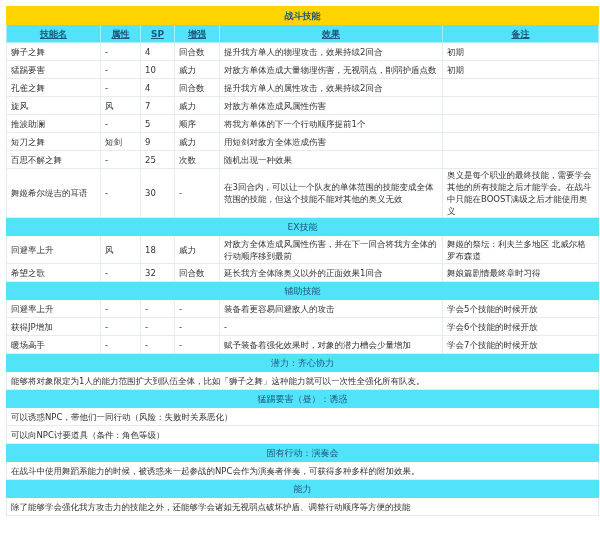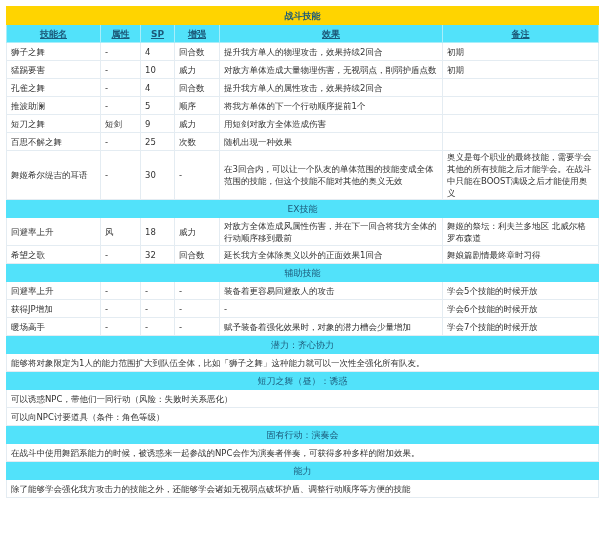--- a/index.html
+++ b/index.html
@@ -54,20 +54,28 @@
       <td>威力</td>
       <td>对敌方单体造成大量物理伤害，无视弱点，削弱护盾点数</td>
       <td>初期</td>
     </tr>
     <tr class="row">
       <td>孔雀之舞</td>
       <td>-</td>
       <td>4</td>
       <td>回合数</td>
       <td>提升我方单人的属性攻击，效果持续2回合</td>
+      <td></td>
+    </tr>
+    <tr class="row">
+      <td>旋风</td>
+      <td>风</td>
+      <td>7</td>
+      <td>威力</td>
+      <td>对敌方单体造成风属性伤害</td>
       <td></td>
     </tr>
     <tr class="row">
       <td>推波助澜</td>
       <td>-</td>
       <td>5</td>
       <td>顺序</td>
       <td>将我方单体的下一个行动顺序提前1个</td>
       <td></td>
     </tr>
@@ -144,21 +152,21 @@
       <td>学会7个技能的时候开放</td>
     </tr>
 
     <tr class="sec-row">
       <td colspan="6">潜力：齐心协力</td>
     </tr>
     <tr class="text-row">
       <td colspan="6">能够将对象限定为1人的能力范围扩大到队伍全体，比如「狮子之舞」这种能力就可以一次性全强化所有队友。</td>
     </tr>
     <tr class="sec-row">
-      <td colspan="6">短刀之舞（昼）：诱惑</td>
+      <td colspan="6">猛踢要害（昼）：诱惑</td>
     </tr>
     <tr class="text-row">
       <td colspan="6">可以诱惑NPC，带他们一同行动（风险：失败时关系恶化）</td>
     </tr>
     <tr class="text-row">
       <td colspan="6">可以向NPC讨要道具（条件：角色等级）</td>
     </tr>
     <tr class="sec-row">
       <td colspan="6">固有行动：演奏会</td>
     </tr>

